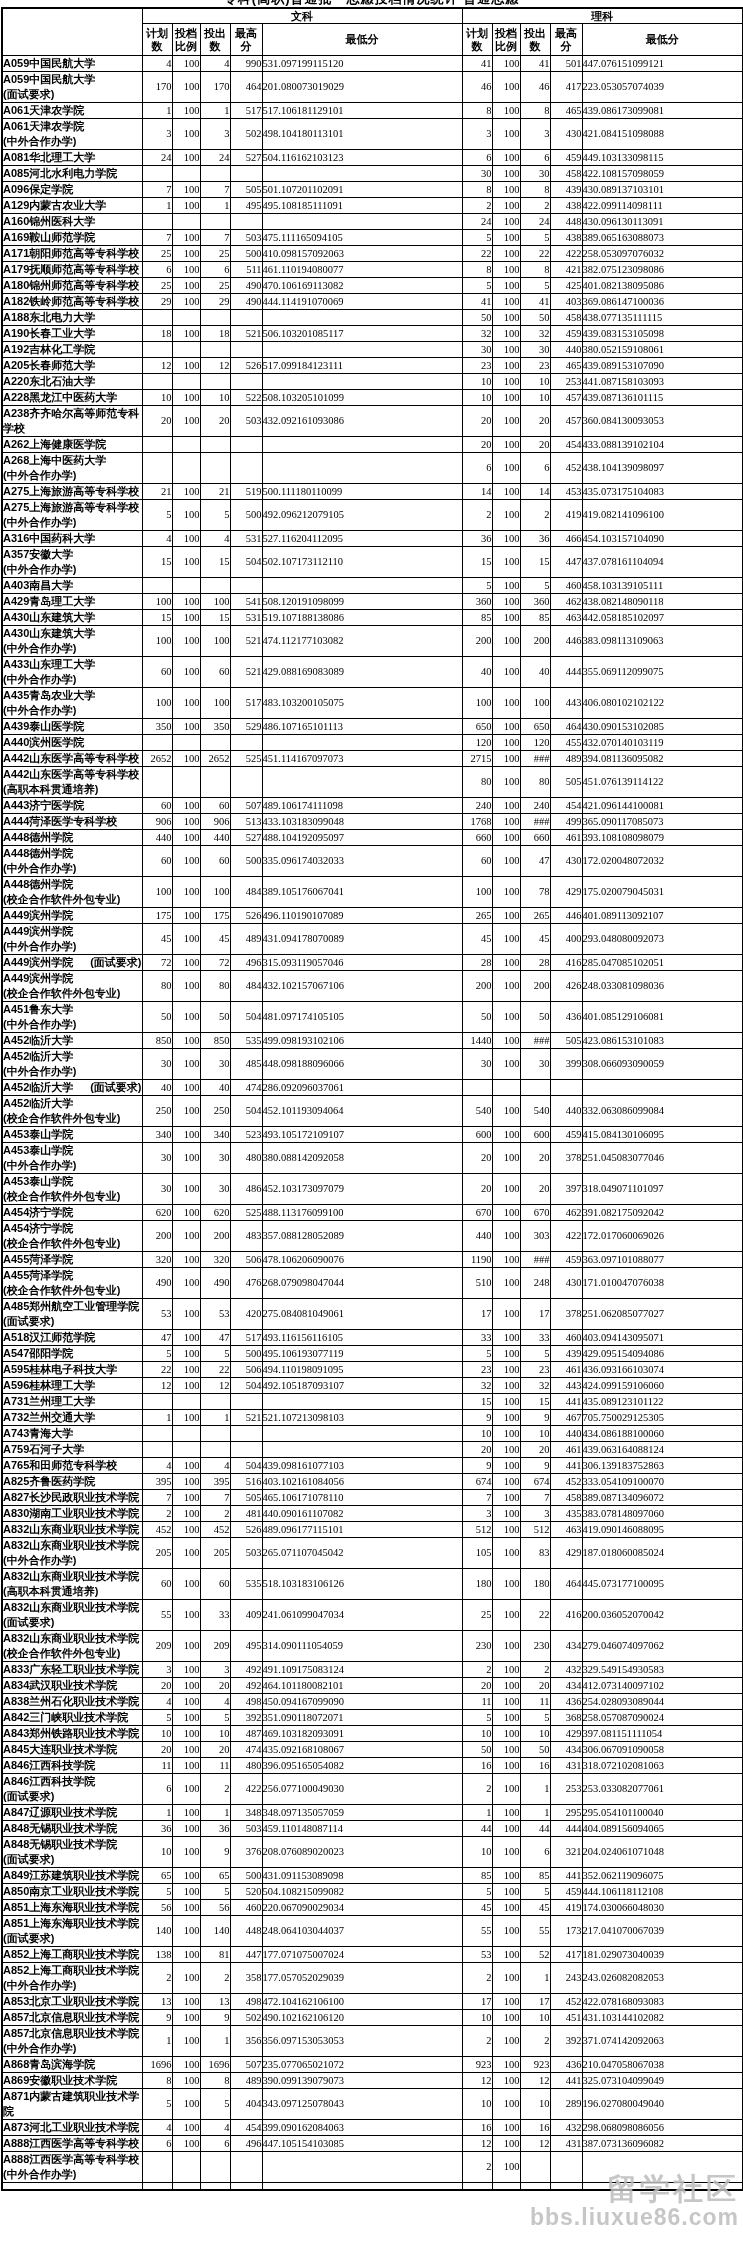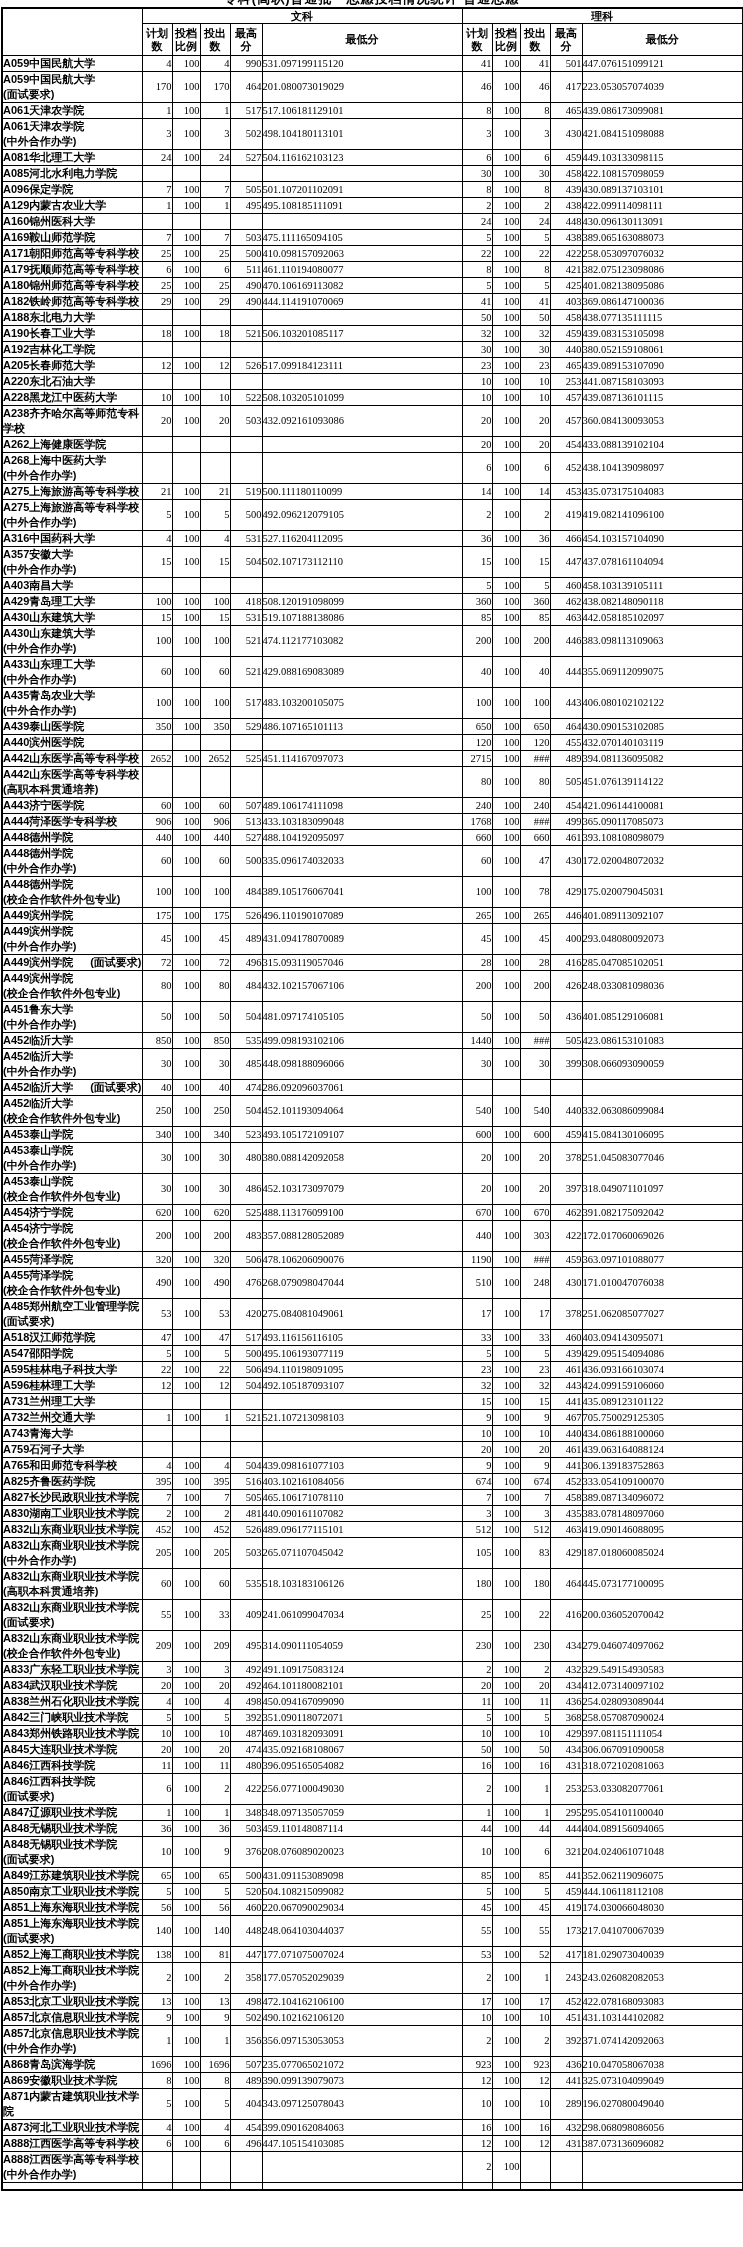--- a/index.html
+++ b/index.html
@@ -610,21 +610,21 @@
   <tr>
     <td class="name">
       <div class="nw">
         <span class="nm">A429青岛理工大学</span>
 
       </div>
     </td>
     <td class="num wv">100</td>
     <td class="num wv">100</td>
     <td class="num wv">100</td>
-    <td class="num wv">418</td>
+    <td class="num wv">541</td>
     <td class="min wv">508.120191098099</td>
     <td class="num lv">360</td>
     <td class="num lv">100</td>
     <td class="num lv">360</td>
     <td class="num lv">462</td>
     <td class="min lv">438.082148090118</td>
   </tr>
 
   <tr>
     <td class="name">
@@ -2027,14 +2027,18 @@
     <td class="min wv"></td>
     <td class="num lv"></td>
     <td class="num lv"></td>
     <td class="num lv"></td>
     <td class="num lv"></td>
     <td class="min lv"></td>
   </tr>
 </tbody>
   </table>
 
+  <div class="watermark">
+    <div class="wm1">留学社区</div>
+    <div class="wm2">bbs.liuxue86.com</div>
+  </div>
 
 </div>
 
 </body></html>

